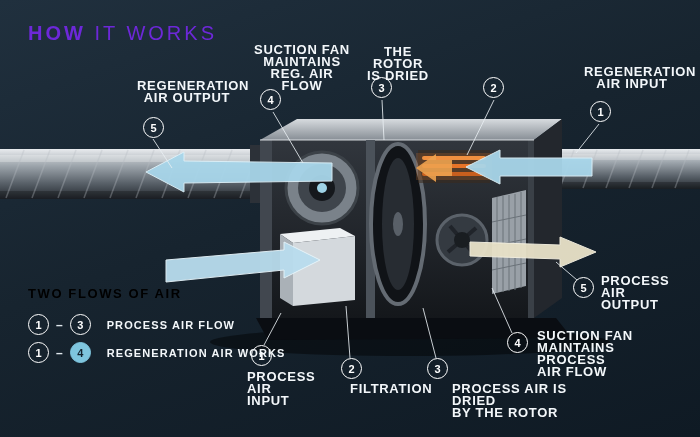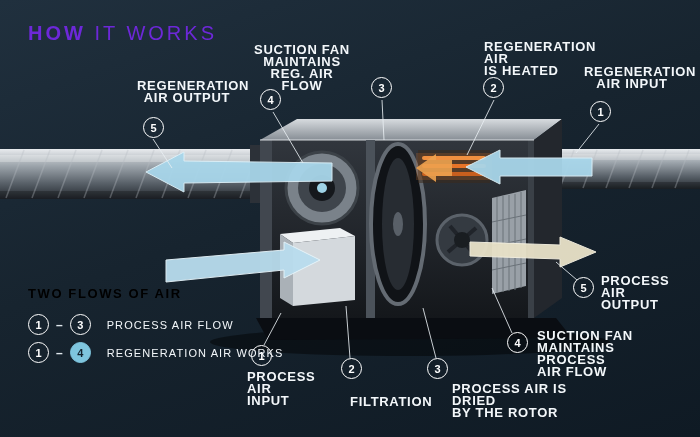--- a/index.html
+++ b/index.html
@@ -17,21 +17,21 @@
   .callout{position:absolute}
   .clabel{font-size:13px;font-weight:700;letter-spacing:.7px;line-height:12px;color:#f3f7fa;white-space:pre-line;text-transform:uppercase}
   .center{text-align:center}
   .ncircle{position:absolute;width:21px;height:21px;border:1.5px solid #fff;border-radius:50%;
     display:flex;align-items:center;justify-content:center;font-size:11px;font-weight:700;color:#fff;background:transparent}
   .ncircle.inline{position:static;flex:0 0 auto;display:inline-flex}
   .ncircle.filled{background:#7ec5de;border-color:#7ec5de;color:#12222e}
   .legend-title{position:absolute;left:28px;top:286px;font-size:13px;font-weight:700;letter-spacing:1.6px;color:#000000}
   .legend-row{position:absolute;left:28px;display:flex;align-items:center;gap:7px}
   .dash{font-size:12px;color:#dfe7ec;font-weight:700}
-  .legend-label{font-size:11px;font-weight:400;letter-spacing:1.1px;margin-left:9px;color:#f3f7fa}
+  .legend-label{font-size:11px;font-weight:700;letter-spacing:1.1px;margin-left:9px;color:#f3f7fa}
 </style>
 </head>
 <body>
 
 <div class="stage">
 
   <svg class="scene" width="700" height="437" viewBox="0 0 700 437">
     <defs>
       <linearGradient id="ductGrad" x1="0" y1="0" x2="0" y2="1">
         <stop offset="0" stop-color="#e8ebee"></stop>
@@ -169,42 +169,42 @@
 
   <div class="callout center" style="left:137px;top:80px;width:100px">
     <div class="clabel">REGENERATION
 AIR OUTPUT</div>
   </div>
   <div class="callout center" style="left:254px;top:44px;width:96px">
     <div class="clabel">SUCTION FAN
 MAINTAINS
 REG. AIR FLOW</div>
   </div>
-  <div class="callout" style="left:484px;top:41px;width:120px">
-    <div class="clabel">REGENERATION AIR
-IS HEATED</div>
+  <div class="callout center" style="left:360px;top:46px;width:76px">
+    <div class="clabel">THE ROTOR
+IS DRIED</div>
   </div>
   <div class="callout center" style="left:584px;top:66px;width:96px">
     <div class="clabel">REGENERATION
 AIR INPUT</div>
   </div>
   <div class="callout" style="left:601px;top:275px;width:92px">
     <div class="clabel">PROCESS AIR
 OUTPUT</div>
   </div>
   <div class="callout" style="left:537px;top:330px;width:122px">
     <div class="clabel">SUCTION FAN
 MAINTAINS PROCESS
 AIR FLOW</div>
   </div>
   <div class="callout" style="left:452px;top:383px;width:140px">
     <div class="clabel">PROCESS AIR IS DRIED
 BY THE ROTOR</div>
   </div>
-  <div class="callout" style="left:350px;top:396px;width:90px">
+  <div class="callout" style="left:350px;top:383px;width:90px">
     <div class="clabel">FILTRATION</div>
   </div>
   <div class="callout" style="left:247px;top:371px;width:90px">
     <div class="clabel">PROCESS AIR
 INPUT</div>
   </div>
 
   <div class="ncircle" style="left:143px;top:117px">5</div>
   <div class="ncircle" style="left:260px;top:89px">4</div>
   <div class="ncircle" style="left:371px;top:77px">3</div>

